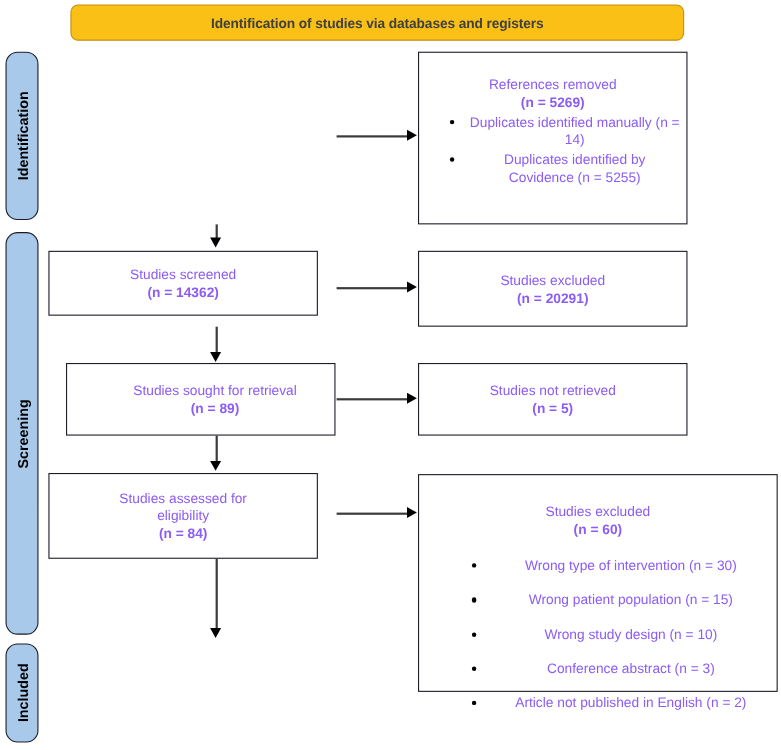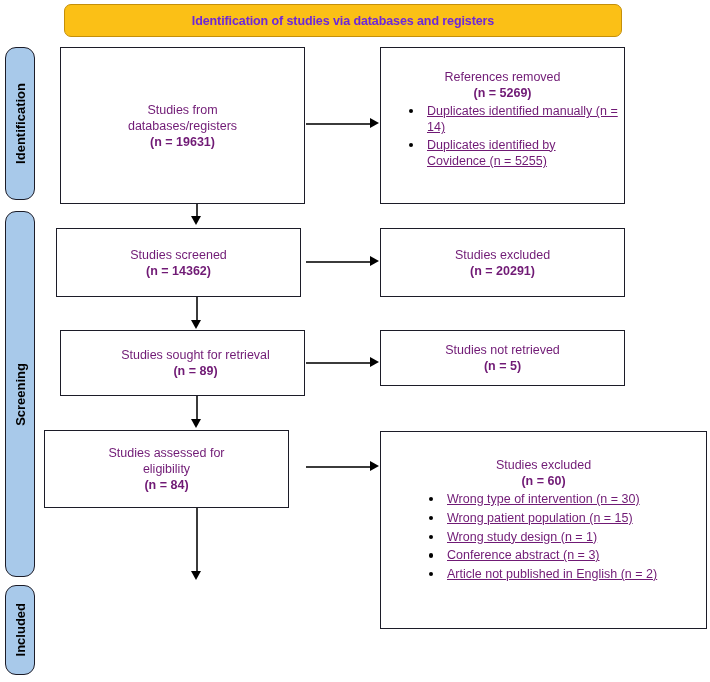--- a/index.html
+++ b/index.html
@@ -26,21 +26,21 @@
     box-sizing: border-box;
     background: #FBC016;
     border: 1px solid #C48F0A;
     border-radius: 7px;
     display: flex;
     align-items: center;
     justify-content: center;
     font-weight: bold;
     font-size: 12.5px;
     letter-spacing: -0.1px;
-    color: #6d28d9;
+    color: #404040;
     text-align: center;
   }
 
   
   .phase-rail {
     position: absolute;
     box-sizing: border-box;
     background: #A8C9EA;
     border: 1.4px solid #1c1c28;
     border-radius: 11px;
@@ -63,63 +63,62 @@
     position: absolute;
     box-sizing: border-box;
     background: #ffffff;
     border: 1.6px solid #1c1c28;
     display: flex;
     flex-direction: column;
     align-items: center;
     justify-content: center;
     font-size: 12.5px;
     line-height: 1.28;
-    color: #701a75;
+    color: #8b5cf6;
     text-align: center;
     padding: 3px 6px;
   }
   .flow-box.left-align-body {
     justify-content: flex-start;
     padding-top: 9px;
   }
   .box-line { display: block; white-space: nowrap; }
   .box-line.bold { font-weight: bold; }
   .box-head {
     text-align: center;
     width: 100%;
   }
 
   
   ul.box-bullets {
     margin: 2px 0 0 0;
     padding: 0 0 0 22px;
     list-style: none;
-    text-align: left;
+    text-align: center;
     width: 100%;
     box-sizing: border-box;
-    text-decoration: underline;
   }
   ul.box-bullets li {
     position: relative;
     padding-left: 18px;
     margin-bottom: 1px;
     font-size: 12.5px;
     line-height: 1.3;
   }
   ul.box-bullets li::before {
     content: "";
     position: absolute;
     left: 0;
     top: 6px;
     width: 4.4px;
     height: 4.4px;
     border-radius: 50%;
     background: #000000;
   }
-  ul.box-bullets.tight li { margin-bottom: 2.5px; }
+  ul.box-bullets.tight li { margin-bottom: 2.5px; margin-top: 15px; }
 
   
   .conn {
     position: absolute;
     background: #3b3b3b;
   }
   .conn-h { height: 1.6px; }
   .conn-v { width: 1.6px; }
   .arrow-head {
     position: absolute;
@@ -149,65 +148,60 @@
   </div>
 
   <div class="phase-rail" style="left:5px; top:211px; width:30px; height:366px;">
     <span class="rail-text">Screening</span>
   </div>
 
   <div class="phase-rail" style="left:5px; top:585px; width:30px; height:90px;">
     <span class="rail-text">Included</span>
   </div>
 
-  <div class="flow-box" style="left:60px; top:47px; width:245px; height:157px;">
-    <span class="box-line">Studies from</span>
-    <span class="box-line">databases/registers</span>
-    <span class="box-line bold">(n = 19631)</span>
-  </div>
 
   <div class="flow-box left-align-body" style="left:380px; top:47px; width:245px; height:157px;">
     <div class="box-head" style="margin-top:12px;">
       <span class="box-line">References removed</span>
       <span class="box-line bold">(n = 5269)</span>
     </div>
     <ul class="box-bullets">
       <li style="white-space:normal;">Duplicates identified manually (n = 14)</li>
       <li style="white-space:normal;">Duplicates identified by Covidence (n = 5255)</li>
     </ul>
   </div>
 
   <div class="conn conn-h" style="left:306px; top:123px; width:66px;"></div>
   <div class="arrow-head arrow-right" style="left:370px; top:118px;"></div>
 
   <div class="conn conn-v" style="left:196px; top:204px; height:15px;"></div>
   <div class="arrow-head arrow-down" style="left:191.3px; top:216px;"></div>
 
-  <div class="flow-box" style="left:56px; top:228px; width:245px; height:69px;">
+  <div class="flow-box" style="left:44px; top:228px; width:245px; height:59px;">
     <span class="box-line">Studies screened</span>
     <span class="box-line bold">(n = 14362)</span>
   </div>
 
   <div class="flow-box" style="left:380px; top:228px; width:245px; height:69px;">
     <span class="box-line">Studies excluded</span>
     <span class="box-line bold">(n = 20291)</span>
   </div>
 
   <div class="conn conn-h" style="left:306px; top:261px; width:66px;"></div>
   <div class="arrow-head arrow-right" style="left:370px; top:256px;"></div>
 
   <div class="conn conn-v" style="left:196px; top:297px; height:26px;"></div>
   <div class="arrow-head arrow-down" style="left:191.3px; top:320px;"></div>
 
   <div class="flow-box" style="left:60px; top:330px; width:245px; height:66px;padding-left:32px;">
     <span class="box-line">Studies sought for retrieval</span>
     <span class="box-line bold">(n = 89)</span>
   </div>
 
-  <div class="flow-box" style="left:380px; top:330px; width:245px; height:56px;">
+  <div class="flow-box" style="left:380px; top:330px; width:245px; height:66px;">
     <span class="box-line">Studies not retrieved</span>
     <span class="box-line bold">(n = 5)</span>
   </div>
 
   <div class="conn conn-h" style="left:306px; top:362px; width:66px;"></div>
   <div class="arrow-head arrow-right" style="left:370px; top:357px;"></div>
 
   <div class="conn conn-v" style="left:196px; top:396px; height:26px;"></div>
   <div class="arrow-head arrow-down" style="left:191.3px; top:419px;"></div>
 
@@ -218,21 +212,21 @@
   </div>
 
   <div class="flow-box left-align-body" style="left:380px; top:431px; width:327px; height:198px;">
     <div class="box-head" style="margin-top:16px;">
       <span class="box-line">Studies excluded</span>
       <span class="box-line bold">(n = 60)</span>
     </div>
     <ul class="box-bullets tight" style="padding-left:42px;">
       <li>Wrong type of intervention (n = 30)</li>
       <li>Wrong patient population (n = 15)</li>
-      <li>Wrong study design (n = 1)</li>
+      <li>Wrong study design (n = 10)</li>
       <li>Conference abstract (n = 3)</li>
       <li>Article not published in English (n = 2)</li>
     </ul>
   </div>
 
   <div class="conn conn-h" style="left:306px; top:466px; width:66px;"></div>
   <div class="arrow-head arrow-right" style="left:370px; top:461px;"></div>
 
   <div class="conn conn-v" style="left:196px; top:508px; height:66px;"></div>
   <div class="arrow-head arrow-down" style="left:191.3px; top:571px;"></div>

